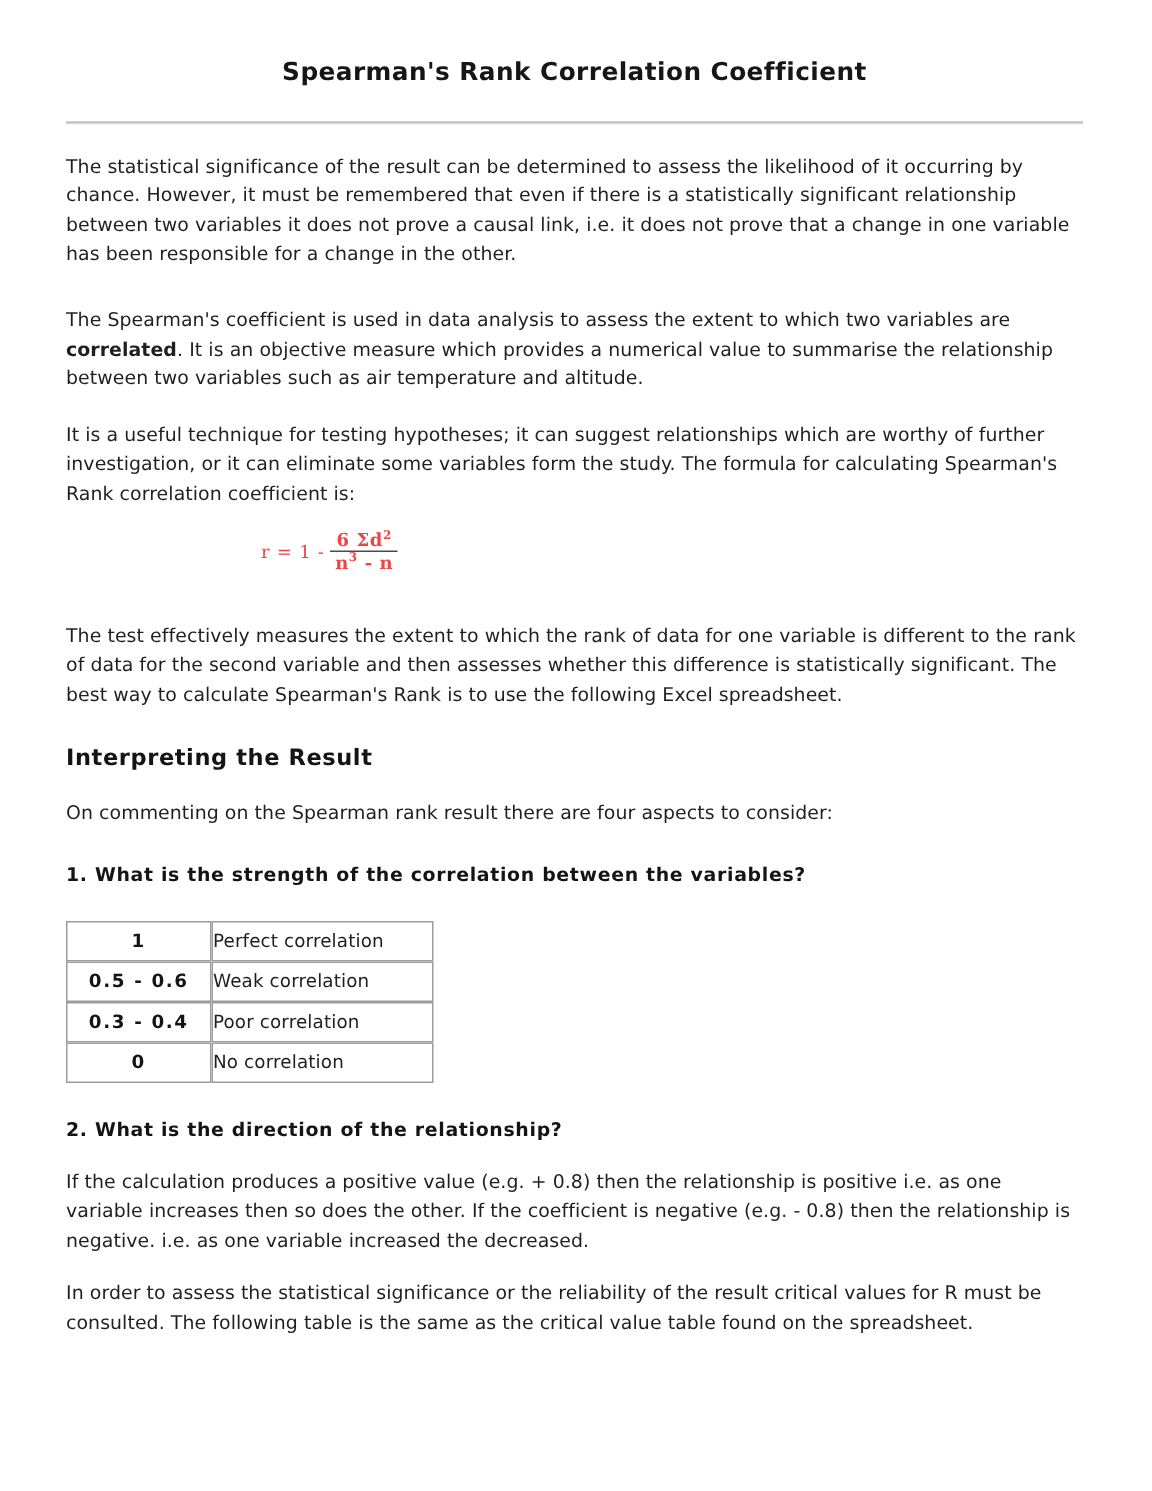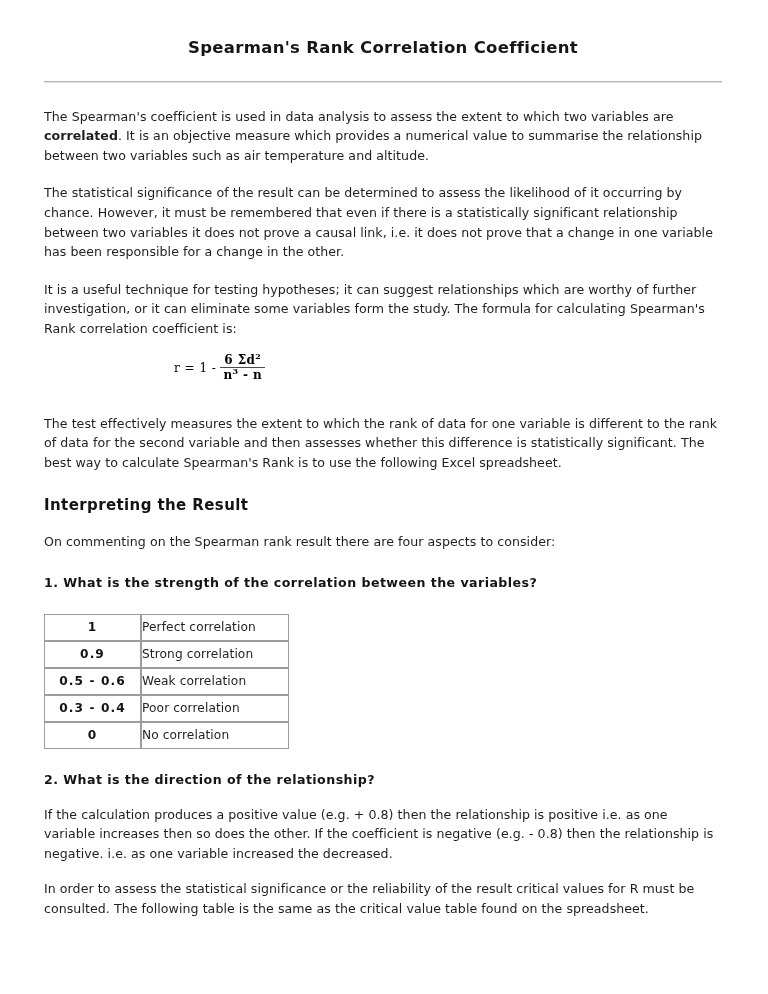--- a/index.html
+++ b/index.html
@@ -75,21 +75,21 @@
   
   .formula-wrap {
     margin-top: 16px;
     padding-left: 130px;
     height: 42px;
   }
   .formula {
     display: inline-block;
     font-family: "DejaVu Serif", serif;
     font-size: 12px;
-    color: #000000;
+    color: #ef4444;
     white-space: nowrap;
     line-height: 1;
   }
   .formula .lead {
     display: inline-block;
     vertical-align: middle;
     letter-spacing: 0.5px;
   }
   .frac {
     display: inline-block;
@@ -182,23 +182,23 @@
 </head>
 <body>
 
 <div class="page">
   <div class="content">
 
     <h1 class="doc-title">Spearman's Rank Correlation Coefficient</h1>
 
     <div class="title-rule"></div>
 
+    <p class="para p-signif">The statistical significance of the result can be determined to assess the likelihood of it occurring by chance. However, it must be remembered that even if there is a statistically significant relationship between two variables it does not prove a causal link, i.e. it does not prove that a change in one variable has been responsible for a change in the other.</p>
+
     <p class="para p-intro"><span>The Spearman's coefficient is used in data analysis to assess the extent to which two variables are </span><b>correlated</b><span>. It is an objective measure which provides a numerical value to summarise the relationship between two variables such as air temperature and altitude.</span></p>
-
-    <p class="para p-signif">The statistical significance of the result can be determined to assess the likelihood of it occurring by chance. However, it must be remembered that even if there is a statistically significant relationship between two variables it does not prove a causal link, i.e. it does not prove that a change in one variable has been responsible for a change in the other.</p>
 
     <p class="para p-useful">It is a useful technique for testing hypotheses; it can suggest relationships which are worthy of further investigation, or it can eliminate some variables form the study. The formula for calculating Spearman's Rank correlation coefficient is:</p>
 
     <div class="formula-wrap">
       <span class="formula">
         <span class="lead">r = 1 -</span><span class="frac">
           <span class="num"><span>6</span> <span>Σd</span><sup>2</sup></span>
           <span class="den"><span>n</span><sup>3</sup><span> - n</span></span>
         </span>
       </span>
@@ -213,24 +213,20 @@
     <p class="question">1. What is the strength of the correlation between the variables?</p>
 
     <div class="strength-table-wrap">
       <table class="strength-table">
         <tbody>
           <tr>
             <td class="col-value">1</td>
             <td class="col-desc">Perfect correlation</td>
           </tr>
           <tr>
-            <td class="col-value">0.9</td>
-            <td class="col-desc">Strong correlation</td>
-          </tr>
-          <tr>
             <td class="col-value">0.5 - 0.6</td>
             <td class="col-desc">Weak correlation</td>
           </tr>
           <tr>
             <td class="col-value">0.3 - 0.4</td>
             <td class="col-desc">Poor correlation</td>
           </tr>
           <tr>
             <td class="col-value">0</td>
             <td class="col-desc">No correlation</td>

